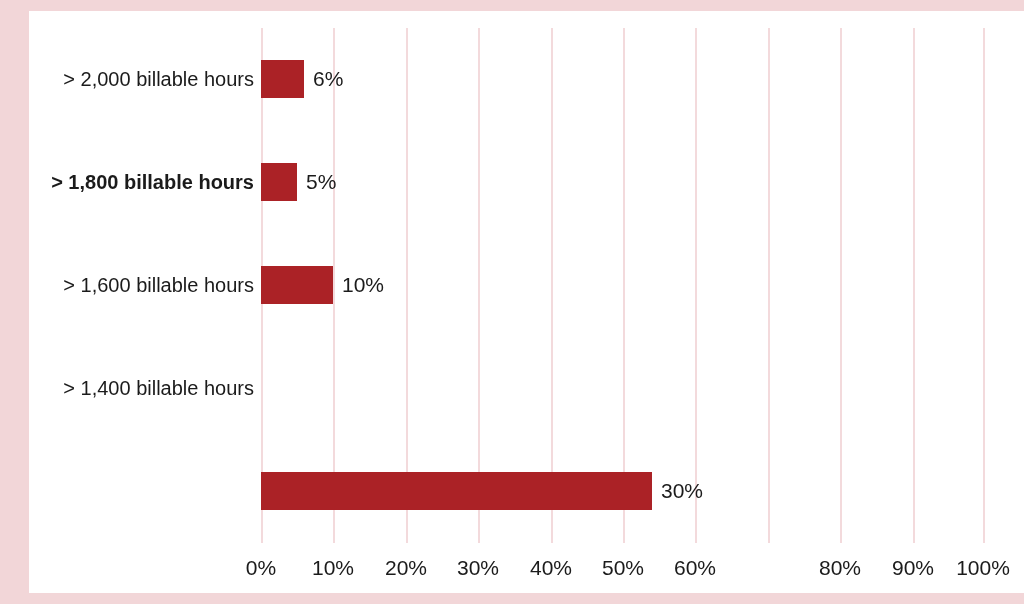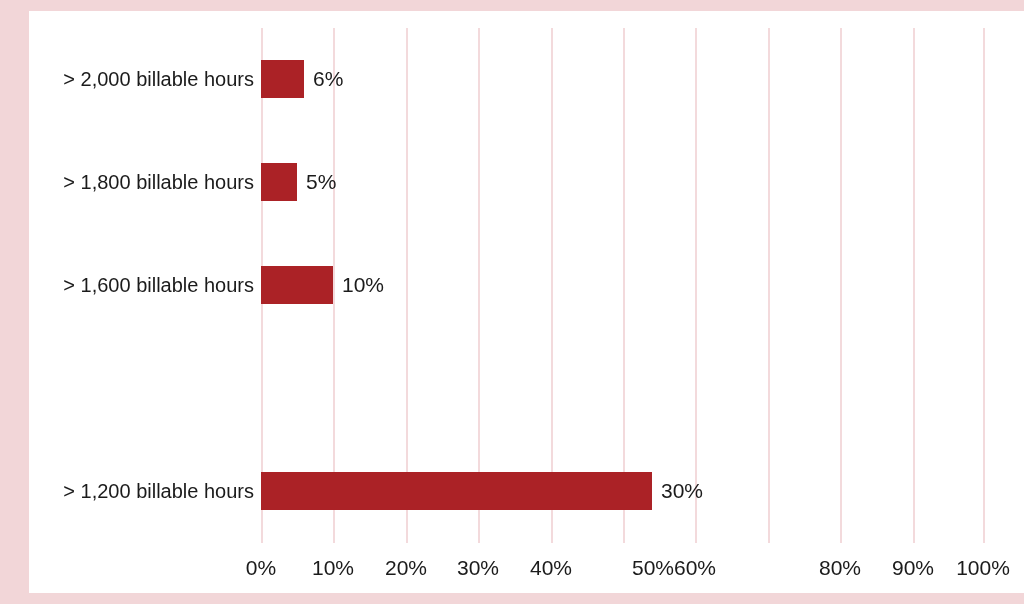--- a/index.html
+++ b/index.html
@@ -82,23 +82,23 @@
     white-space:nowrap;
   }
 </style>
 </head>
 <body>
 
 <div id="frame">
 
   <div id="cat-labels">
     <div class="cat-label-box" style="top:0px;">&gt; 2,000 billable hours</div>
-    <div class="cat-label-box" style="top:103px;">&gt; 1,800 billable hours</div>
+    <div class="cat-label-box" style="top:103px;font-weight:bold;">&gt; 1,800 billable hours</div>
     <div class="cat-label-box" style="top:206px;">&gt; 1,600 billable hours</div>
-    <div class="cat-label-box" style="top:412px;">&gt; 1,200 billable hours</div>
+    <div class="cat-label-box" style="top:309px;">&gt; 1,400 billable hours</div>
   </div>
 
   <div id="plot">
     <div class="gridline" style="left:0px;"></div>
     <div class="gridline" style="left:72px;"></div>
     <div class="gridline" style="left:145px;"></div>
     <div class="gridline" style="left:217px;"></div>
     <div class="gridline" style="left:290px;"></div>
     <div class="gridline" style="left:362px;"></div>
     <div class="gridline" style="left:434px;"></div>
@@ -128,21 +128,21 @@
       <div class="bar-value" style="left:391px;">30%</div>
     </div>
   </div>
 
   <div id="xaxis">
     <span class="tick-label" style="left:0px;">0%</span>
     <span class="tick-label" style="left:72px;">10%</span>
     <span class="tick-label" style="left:145px;">20%</span>
     <span class="tick-label" style="left:217px;">30%</span>
     <span class="tick-label" style="left:290px;">40%</span>
-    <span class="tick-label" style="left:362px;margin-left:30px;">50%</span>
+    <span class="tick-label" style="left:362px;">50%</span>
     <span class="tick-label" style="left:434px;">60%</span>
     <span class="tick-label" style="left:507px;margin-top:44px;">70%</span>
     <span class="tick-label" style="left:579px;">80%</span>
     <span class="tick-label" style="left:652px;">90%</span>
     <span class="tick-label" style="left:722px;text-align:center;">100%</span>
   </div>
 
 </div>
 
 </body></html>

